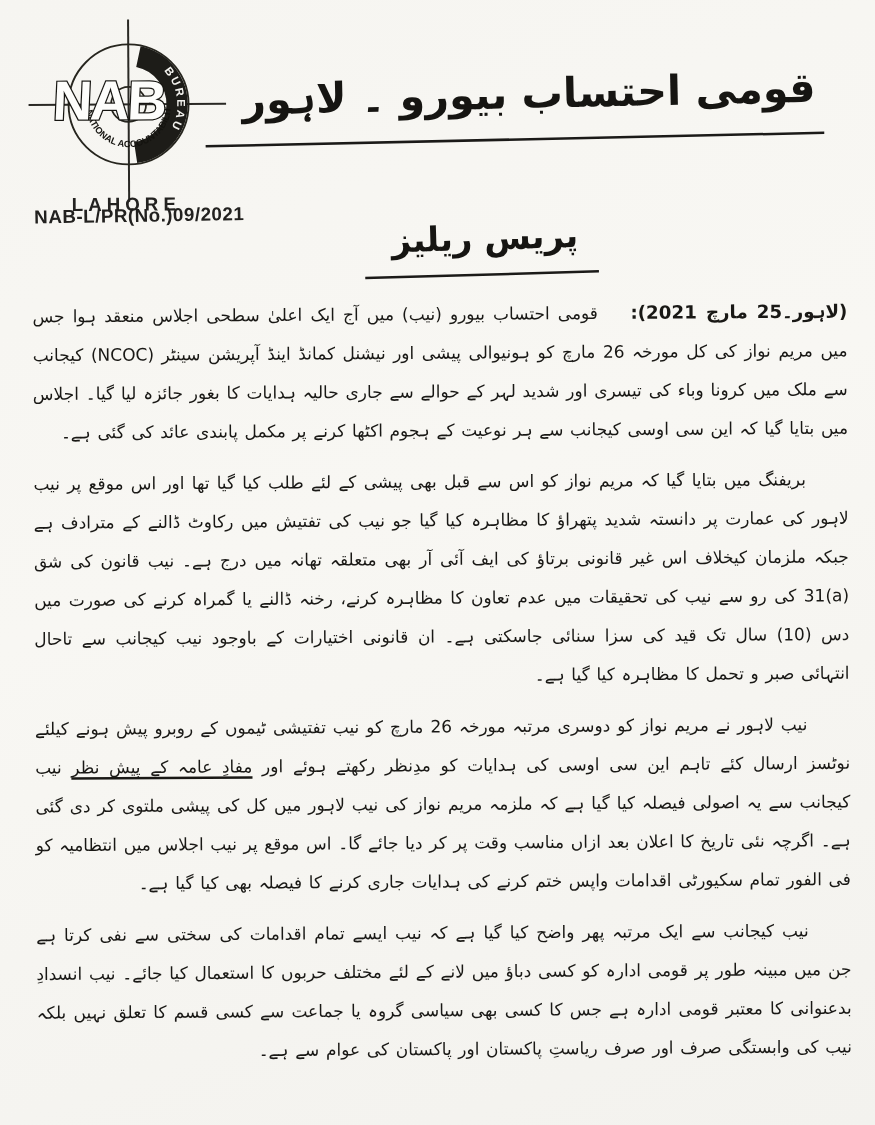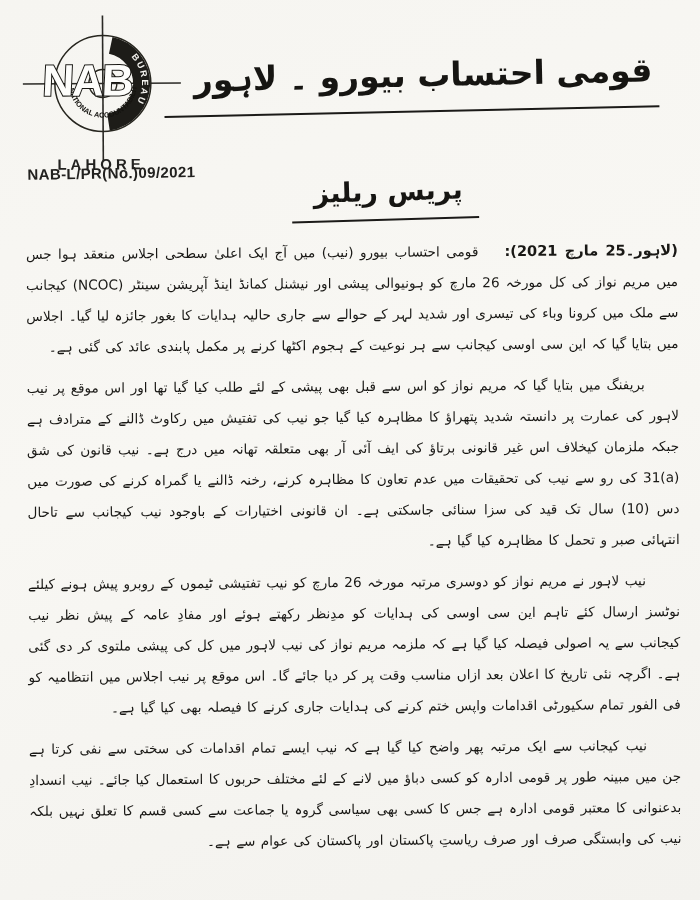--- a/index.html
+++ b/index.html
@@ -41,21 +41,21 @@
 
   
   .body-text{
     position:absolute;top:236px;left:26px;right:22px;
     direction:rtl;text-align:justify;
     font-size:13.6px;line-height:31px;word-spacing:1px;color:#191815;
   }
   .body-text p{margin:0 0 10px 0;}
   .body-text p.ind{text-indent:34px;}
   .dateline{font-weight:700;font-size:14.6px;margin-left:26px;white-space:nowrap;}
-  .ul-phrase{text-underline-offset:3px;text-decoration-thickness:1.5px;margin-top:18px;}
+  .ul-phrase{text-decoration:underline;text-underline-offset:3px;text-decoration-thickness:1.5px;margin-top:18px;}
 </style>
 </head>
 <body>
 
 <div class="page">
   <div class="tilt">
 
     <div class="logo-block">
       <svg width="170" height="150" viewBox="0 0 170 150">
         <defs>

